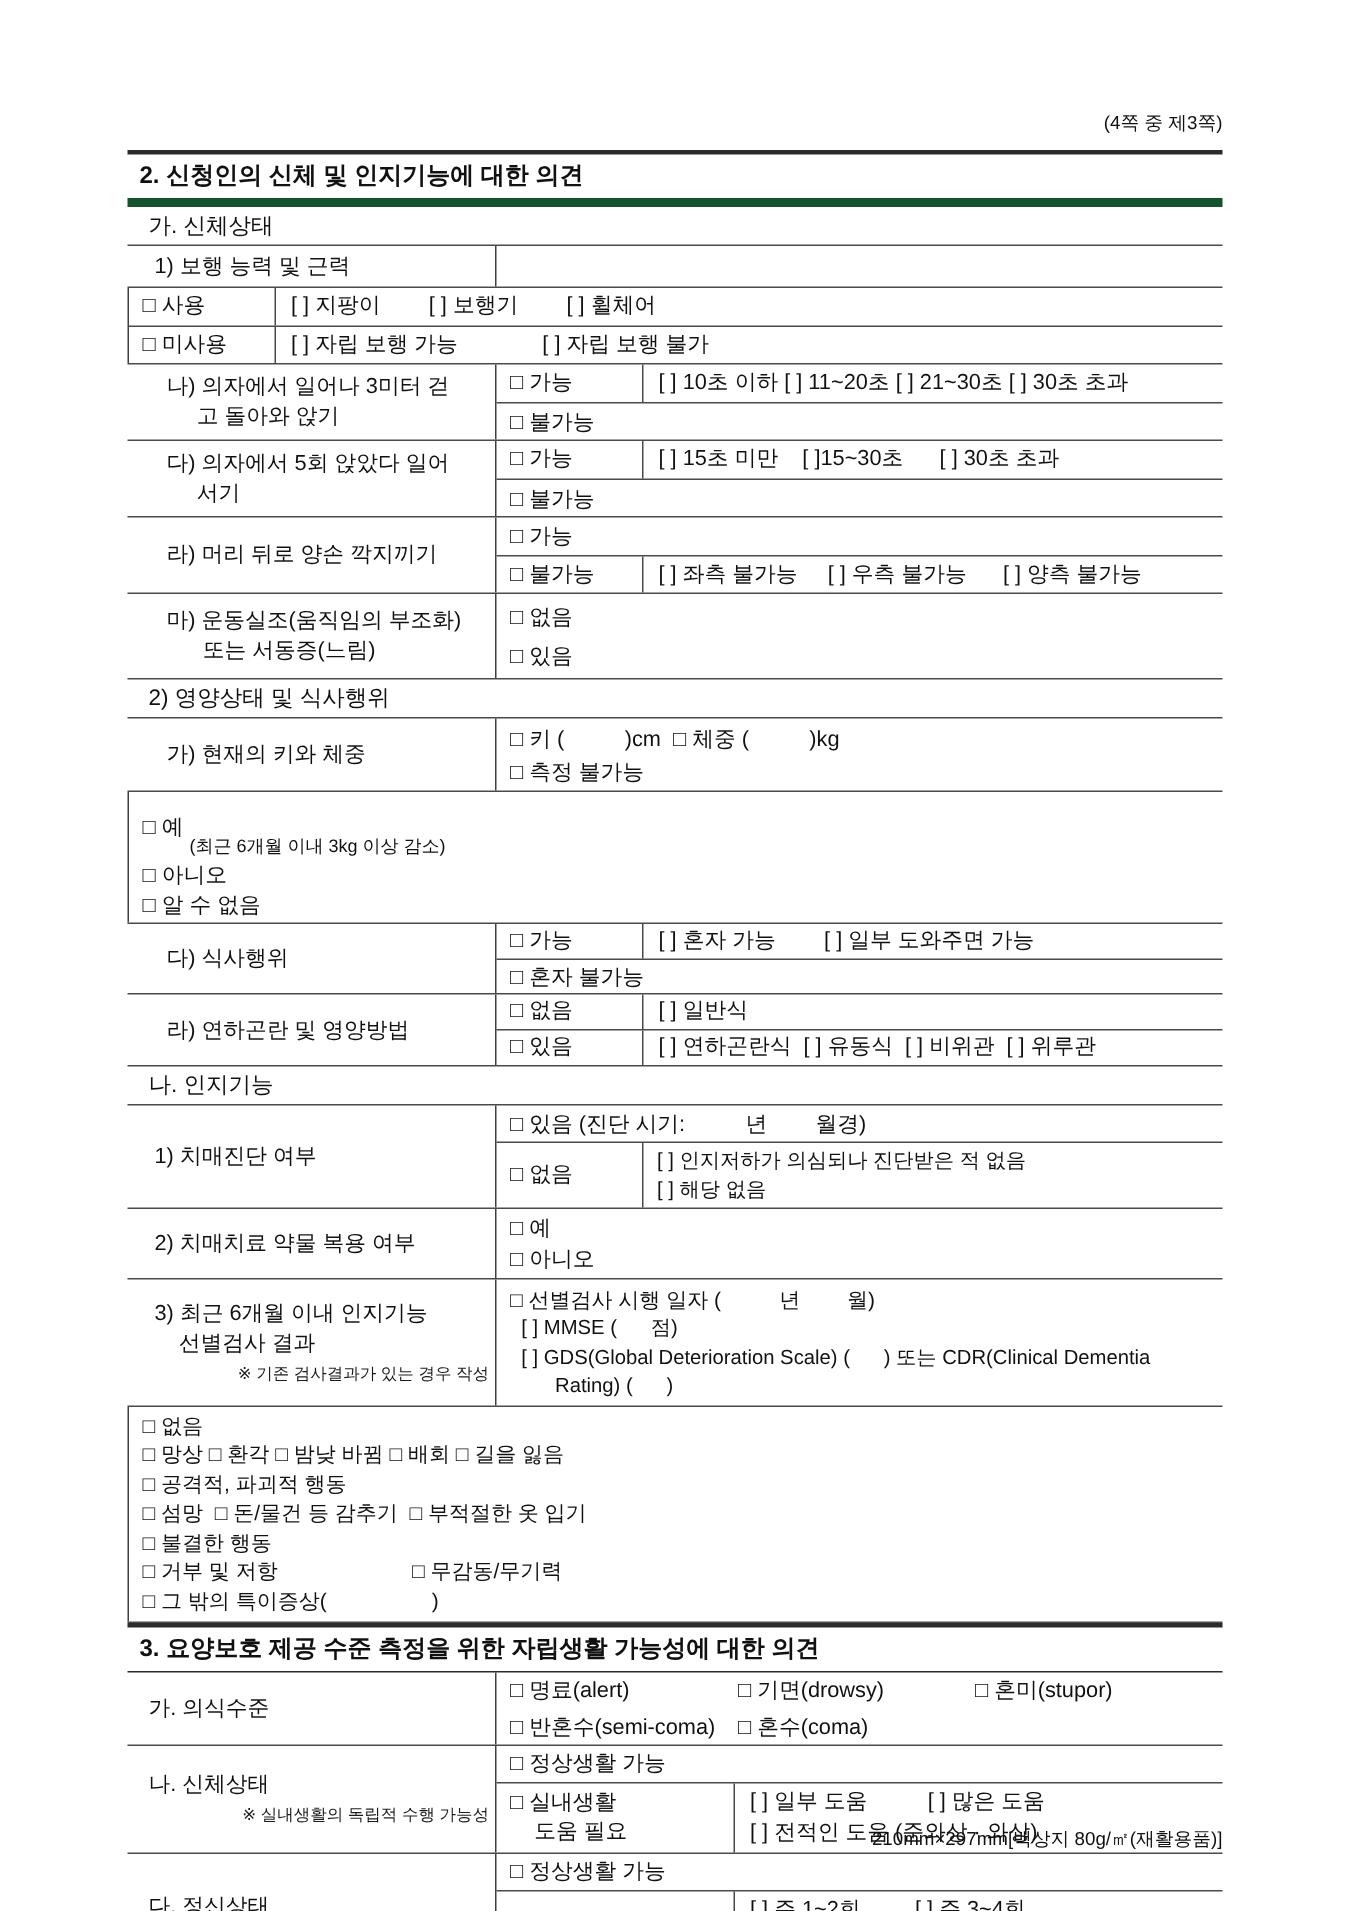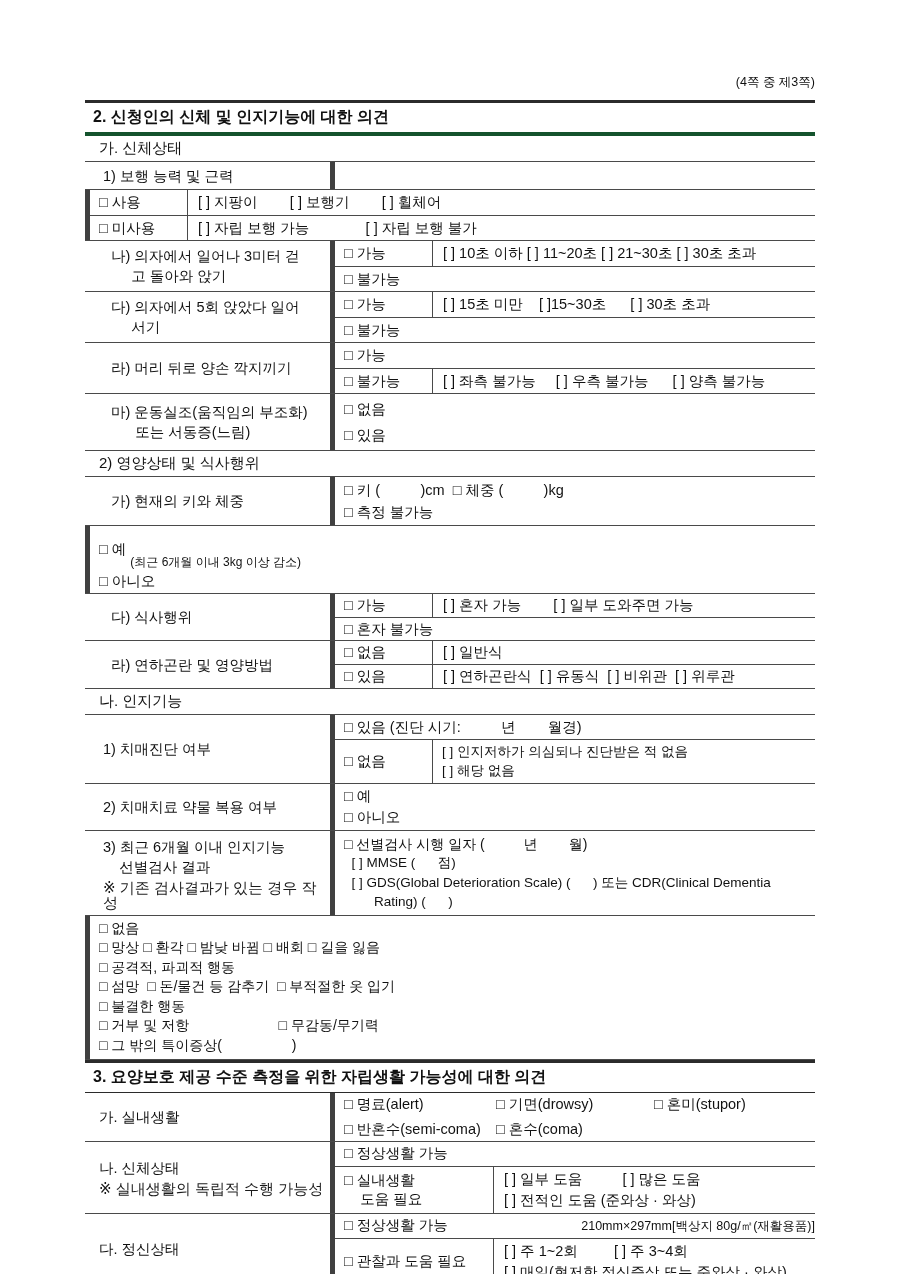--- a/index.html
+++ b/index.html
@@ -18,42 +18,42 @@
     font-size: 12.5px; color:#111;
   }
   .tbl {
     position: absolute; top: 100px; left: 85px; width: 730px;
     border-top: 3px solid #2b2b2b;
     border-bottom: 3px solid #2b2b2b;
   }
   .titlerow {
     font-size: 16px; font-weight: bold;
     padding: 4px 2px 4px 8px;
-    border-bottom: 4px solid #14532d;
+    border-bottom: 6px solid #14532d;
     display:flex; align-items:center; min-height: 27px;
   }
   .titlerow.s3 { border-top: 3px solid #2b2b2b; border-bottom: 1.5px solid #2b2b2b; min-height:30px;}
   .shead {
     padding: 3px 2px 3px 14px;
     display:flex; align-items:center; min-height: 26px;
     border-bottom: 1px solid #4a4a4a;
     font-size: 15px;
     text-align: center;
   }
   .trow { display: flex; align-items: stretch; border-bottom: 1px solid #4a4a4a; }
   .trow:last-child, .lastrow { border-bottom: none; }
   .lbl {
     width: 245px; flex: 0 0 245px;
     padding: 3px 4px 3px 26px;
     display:flex; flex-direction:column; justify-content:center;
     white-space: pre-wrap; line-height: 20px;
   }
-  .lbl .note { font-size: 15px; line-height: 15px; margin-top: 3px; color:#1a1a1a; }
+  .lbl .note { font-size: 11px; line-height: 15px; margin-top: 3px; color:#1a1a1a;text-align:right; }
   .lbl.lv1 { padding-left: 18px; }
-  .body { flex: 1 1 auto; border-left: 5px solid #404040; display:flex; flex-direction:column; justify-content:center; }
+  .body { flex: 1 1 auto; border-left: 1px solid #404040; display:flex; flex-direction:column; justify-content:center; }
   .srow { display:flex; align-items:stretch; min-height: 25px; }
   .srow + .srow { border-top: 1px solid #4a4a4a; }
   .lrow { display:flex; align-items:center; min-height: 24px; padding-left: 9px; white-space: pre-wrap; }
   .chk {
     flex: 0 0 97px; width: 97px;
     display:flex; align-items:center; padding-left: 9px;
     white-space: pre-wrap; line-height: 19px;
   }
   .chk.wide { flex: 0 0 158px; width: 158px; }
   .opt {
@@ -164,20 +164,21 @@
       <div class="body" style="padding:2px 0;">
         <div class="lrow" style="min-height:22px">□ 키 (          )cm  □ 체중 (          )kg</div>
         <div class="lrow" style="min-height:22px">□ 측정 불가능</div>
       </div>
     </div>
 
     <div class="trow">
       <div class="body" style="padding:2px 0;">
         <div class="lrow" style="min-height:20px"><span>□ 예 </span><span class="sm">(최근 6개월 이내 3kg 이상 감소)</span></div>
         <div class="lrow" style="min-height:20px">□ 아니오</div>
+        <div class="lrow" style="min-height:20px">□ 알 수 없음</div>
       </div>
     </div>
 
     <div class="trow">
       <div class="lbl">다) 식사행위</div>
       <div class="body">
         <div class="srow" style="min-height:23px">
           <div class="chk">□ 가능</div>
           <div class="opt">[ ] 혼자 가능        [ ] 일부 도와주면 가능</div>
         </div>
@@ -244,21 +245,21 @@
         <div class="dline">□ 섬망  □ 돈/물건 등 감추기  □ 부적절한 옷 입기</div>
         <div class="dline">□ 불결한 행동</div>
         <div class="dline">□ 거부 및 저항                       □ 무감동/무기력</div>
         <div class="dline">□ 그 밖의 특이증상(                  )</div>
       </div>
     </div>
 
     <div class="titlerow s3">3. 요양보호 제공 수준 측정을 위한 자립생활 가능성에 대한 의견</div>
 
     <div class="trow">
-      <div class="lbl" style="padding-left:14px;">가. 실내생활</div>
+      <div class="lbl" style="padding-left:14px;">가. 의식수준</div>
       <div class="body">
         <div class="consc-grid">
           <span>□ 명료(alert)</span>
           <span>□ 기면(drowsy)</span>
           <span>□ 혼미(stupor)</span>
           <span>□ 반혼수(semi-coma)</span>
           <span>□ 혼수(coma)</span>
         </div>
       </div>
     </div>

